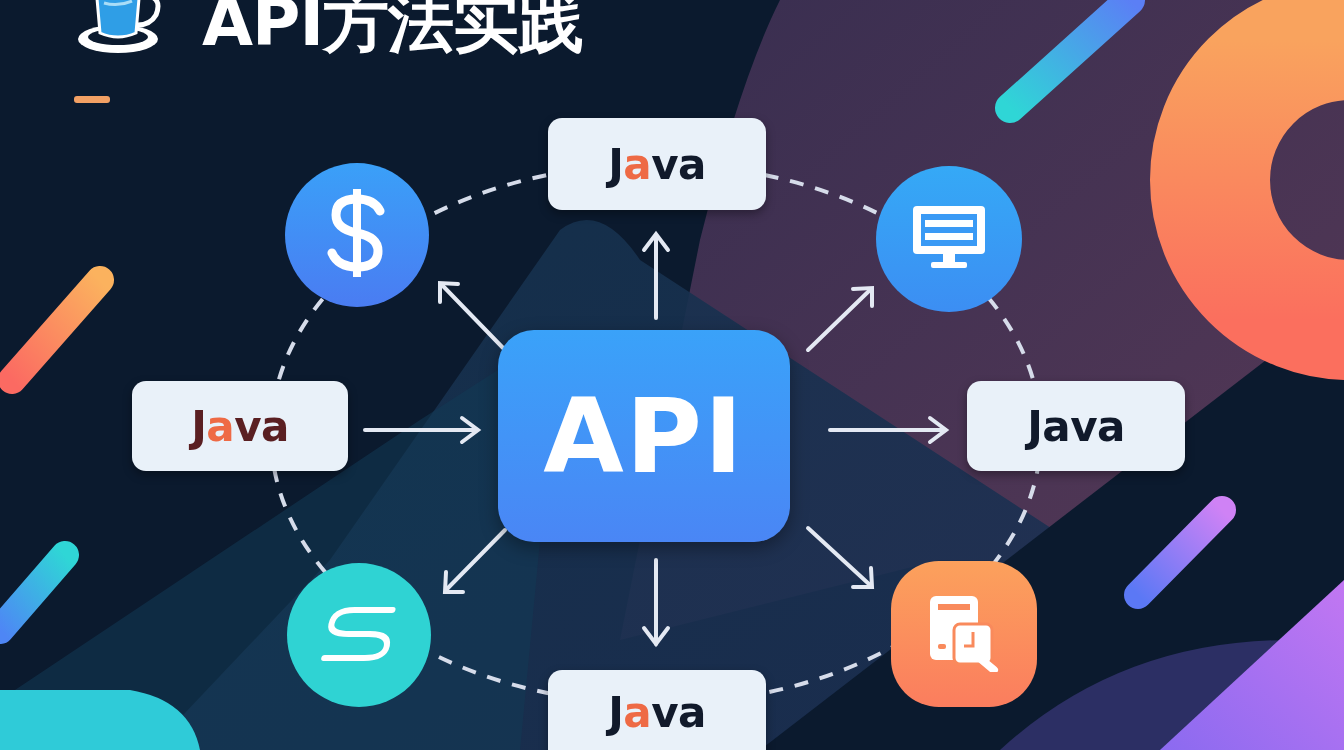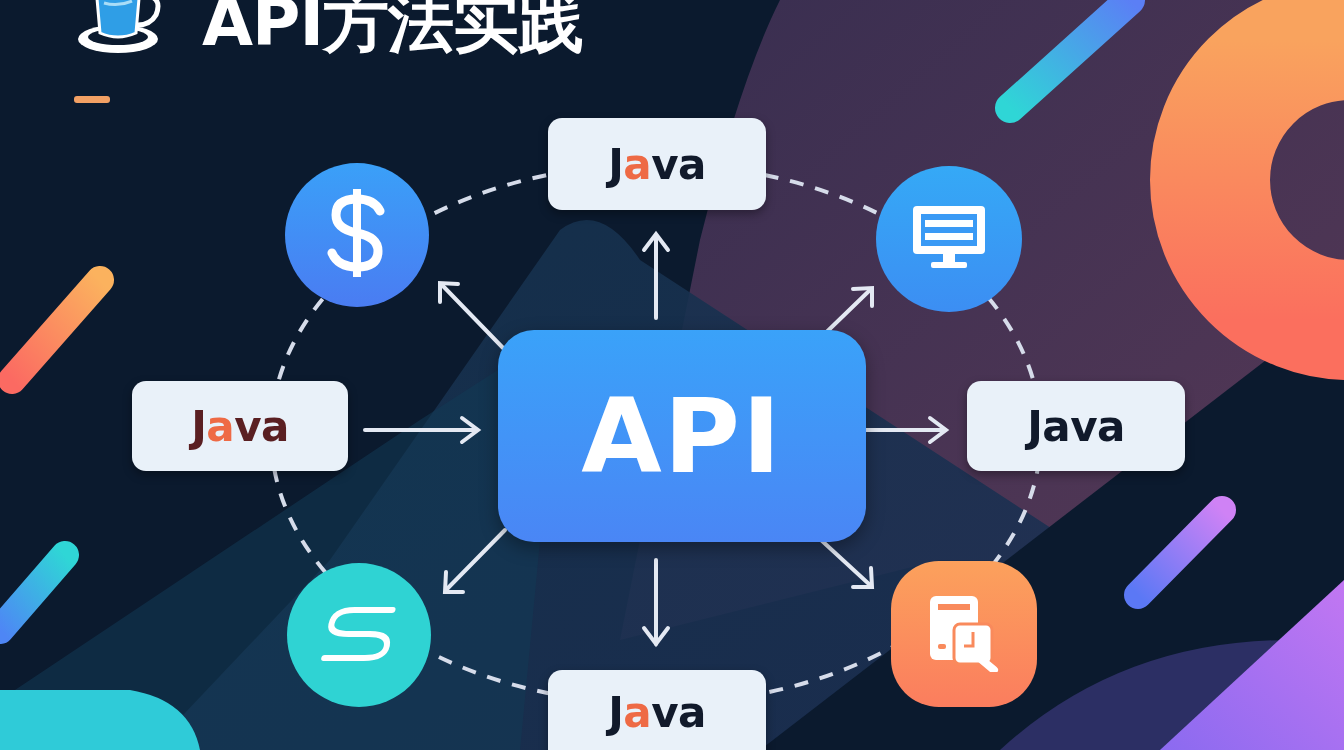--- a/index.html
+++ b/index.html
@@ -3,21 +3,21 @@
 <meta charset="utf-8">
 <style>
   html, body { margin:0; padding:0; }
   body { width:1344px; height:750px; overflow:hidden; background:#0b1a2e; position:relative; font-family:"DejaVu Sans", sans-serif; }
   #bg-svg { position:absolute; left:0; top:0; width:1344px; height:750px; }
   .title-row { position:absolute; left:68px; top:-22px; height:90px; display:flex; align-items:center; }
   .title-text { color:#ffffff; font-family:"DejaVu Sans", sans-serif; font-weight:bold; font-size:66px; letter-spacing:-1px; margin-left:14px; line-height:1; }
   .title-accent { position:absolute; left:74px; top:96px; width:36px; height:7px; border-radius:3px; background:#f2a064; }
   .java-box { position:absolute; background:#e9f1f9; border-radius:14px; display:flex; align-items:center; justify-content:center; box-shadow:0 4px 10px rgba(0,0,0,0.35); }
   .java-text { font-family:"DejaVu Sans", sans-serif; font-weight:bold; font-size:42px; letter-spacing:-0.5px; }
-  .api-box { position:absolute; left:498px; top:330px; width:368px; height:212px; border-radius:36px; background:linear-gradient(180deg,#3aa2f9 0%,#4a86f5 100%); display:flex; align-items:center; justify-content:center; box-shadow:0 6px 18px rgba(0,0,0,0.35); }
+  .api-box { position:absolute; left:498px; top:330px; width:292px; height:212px; border-radius:36px; background:linear-gradient(180deg,#3aa2f9 0%,#4a86f5 100%); display:flex; align-items:center; justify-content:center; box-shadow:0 6px 18px rgba(0,0,0,0.35); }
   .api-text { color:#ffffff; font-family:"DejaVu Sans", sans-serif; font-weight:bold; font-size:104px; letter-spacing:2px; }
   .node { position:absolute; display:flex; align-items:center; justify-content:center; }
 </style>
 </head>
 <body>
 
 <svg id="bg-svg" viewBox="0 0 1344 750" xmlns="http://www.w3.org/2000/svg">
   <defs>
     <linearGradient id="purpleBand" x1="0" y1="0" x2="1" y2="1">
       <stop offset="0" stop-color="#3a2f52"></stop>

